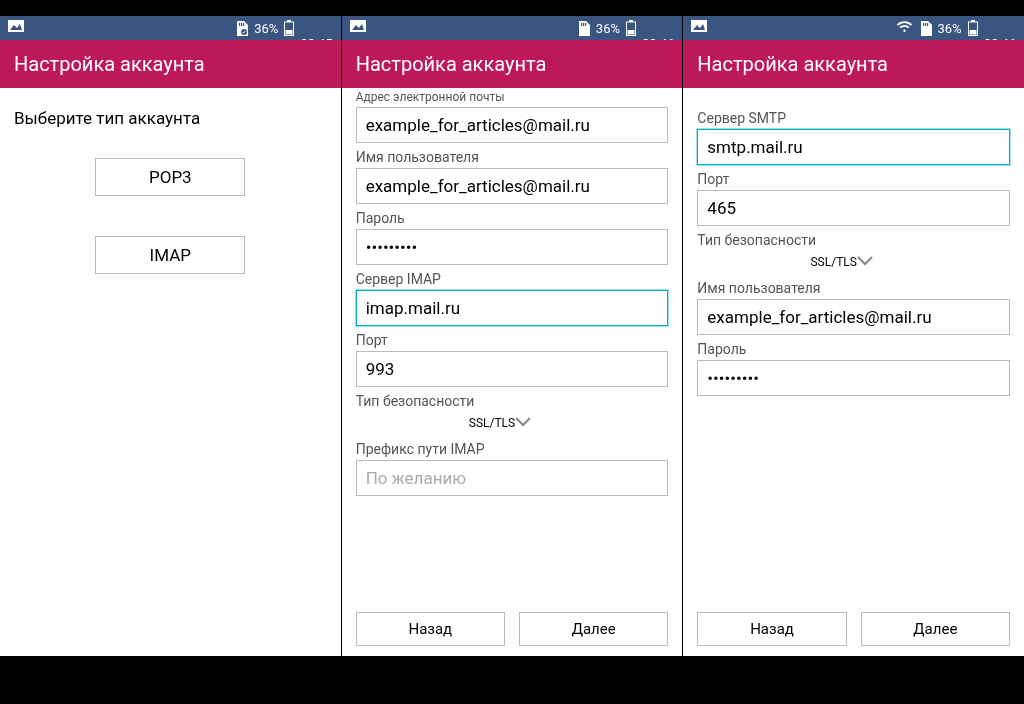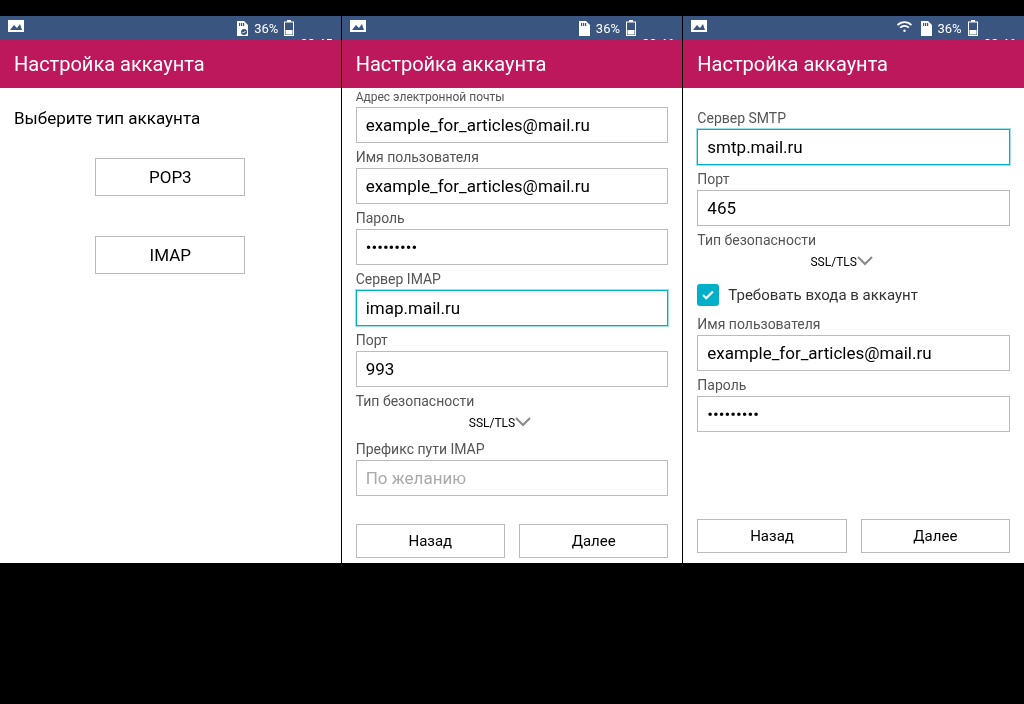--- a/index.html
+++ b/index.html
@@ -7,21 +7,21 @@
     background: #000;
     font-family: -apple-system, BlinkMacSystemFont, "Segoe UI", Roboto, Arial, sans-serif;
     width: 1024px;
     height: 704px;
     overflow: hidden;
     padding: 16px 0;
   }
   .wrap {
     display: flex;
     width: 1024px;
-    height: 547px;
+    height: 640px;
     gap: 1px;
     border-radius: 29px;
   }
   .phone {
     flex: 1;
     background: #fff;
     display: flex;
     flex-direction: column;
     position: relative;
     min-width: 0;
@@ -325,28 +325,20 @@
       <div class="field-label">Тип безопасности</div>
       <div class="select-box">
         <span>SSL/TLS</span>
         <span class="select-chevron">
           <svg width="16" height="10" viewBox="0 0 16 10">
               <path d="M1 1l7 7 7-7" stroke="#888" stroke-width="2" fill="none"></path>
             </svg>
         </span>
       </div>
 
-      <div class="checkbox-row">
-        <div class="checkbox">
-          <svg width="14" height="14" viewBox="0 0 14 14">
-              <path d="M2 7l3.2 3.2L12 3.5" stroke="#fff" stroke-width="2.2" fill="none"></path>
-            </svg>
-        </div>
-        <div class="checkbox-label">Требовать входа в аккаунт</div>
-      </div>
 
       <div class="field-label">Имя пользователя</div>
       <input class="text-input" value="example_for_articles@mail.ru" style="">
 
       <div class="field-label">Пароль</div>
       <input class="text-input" value="•••••••••" style="">
 
       <div class="footer-buttons">
         <div class="footer-btn">Назад</div>
         <div class="footer-btn">Далее</div>

